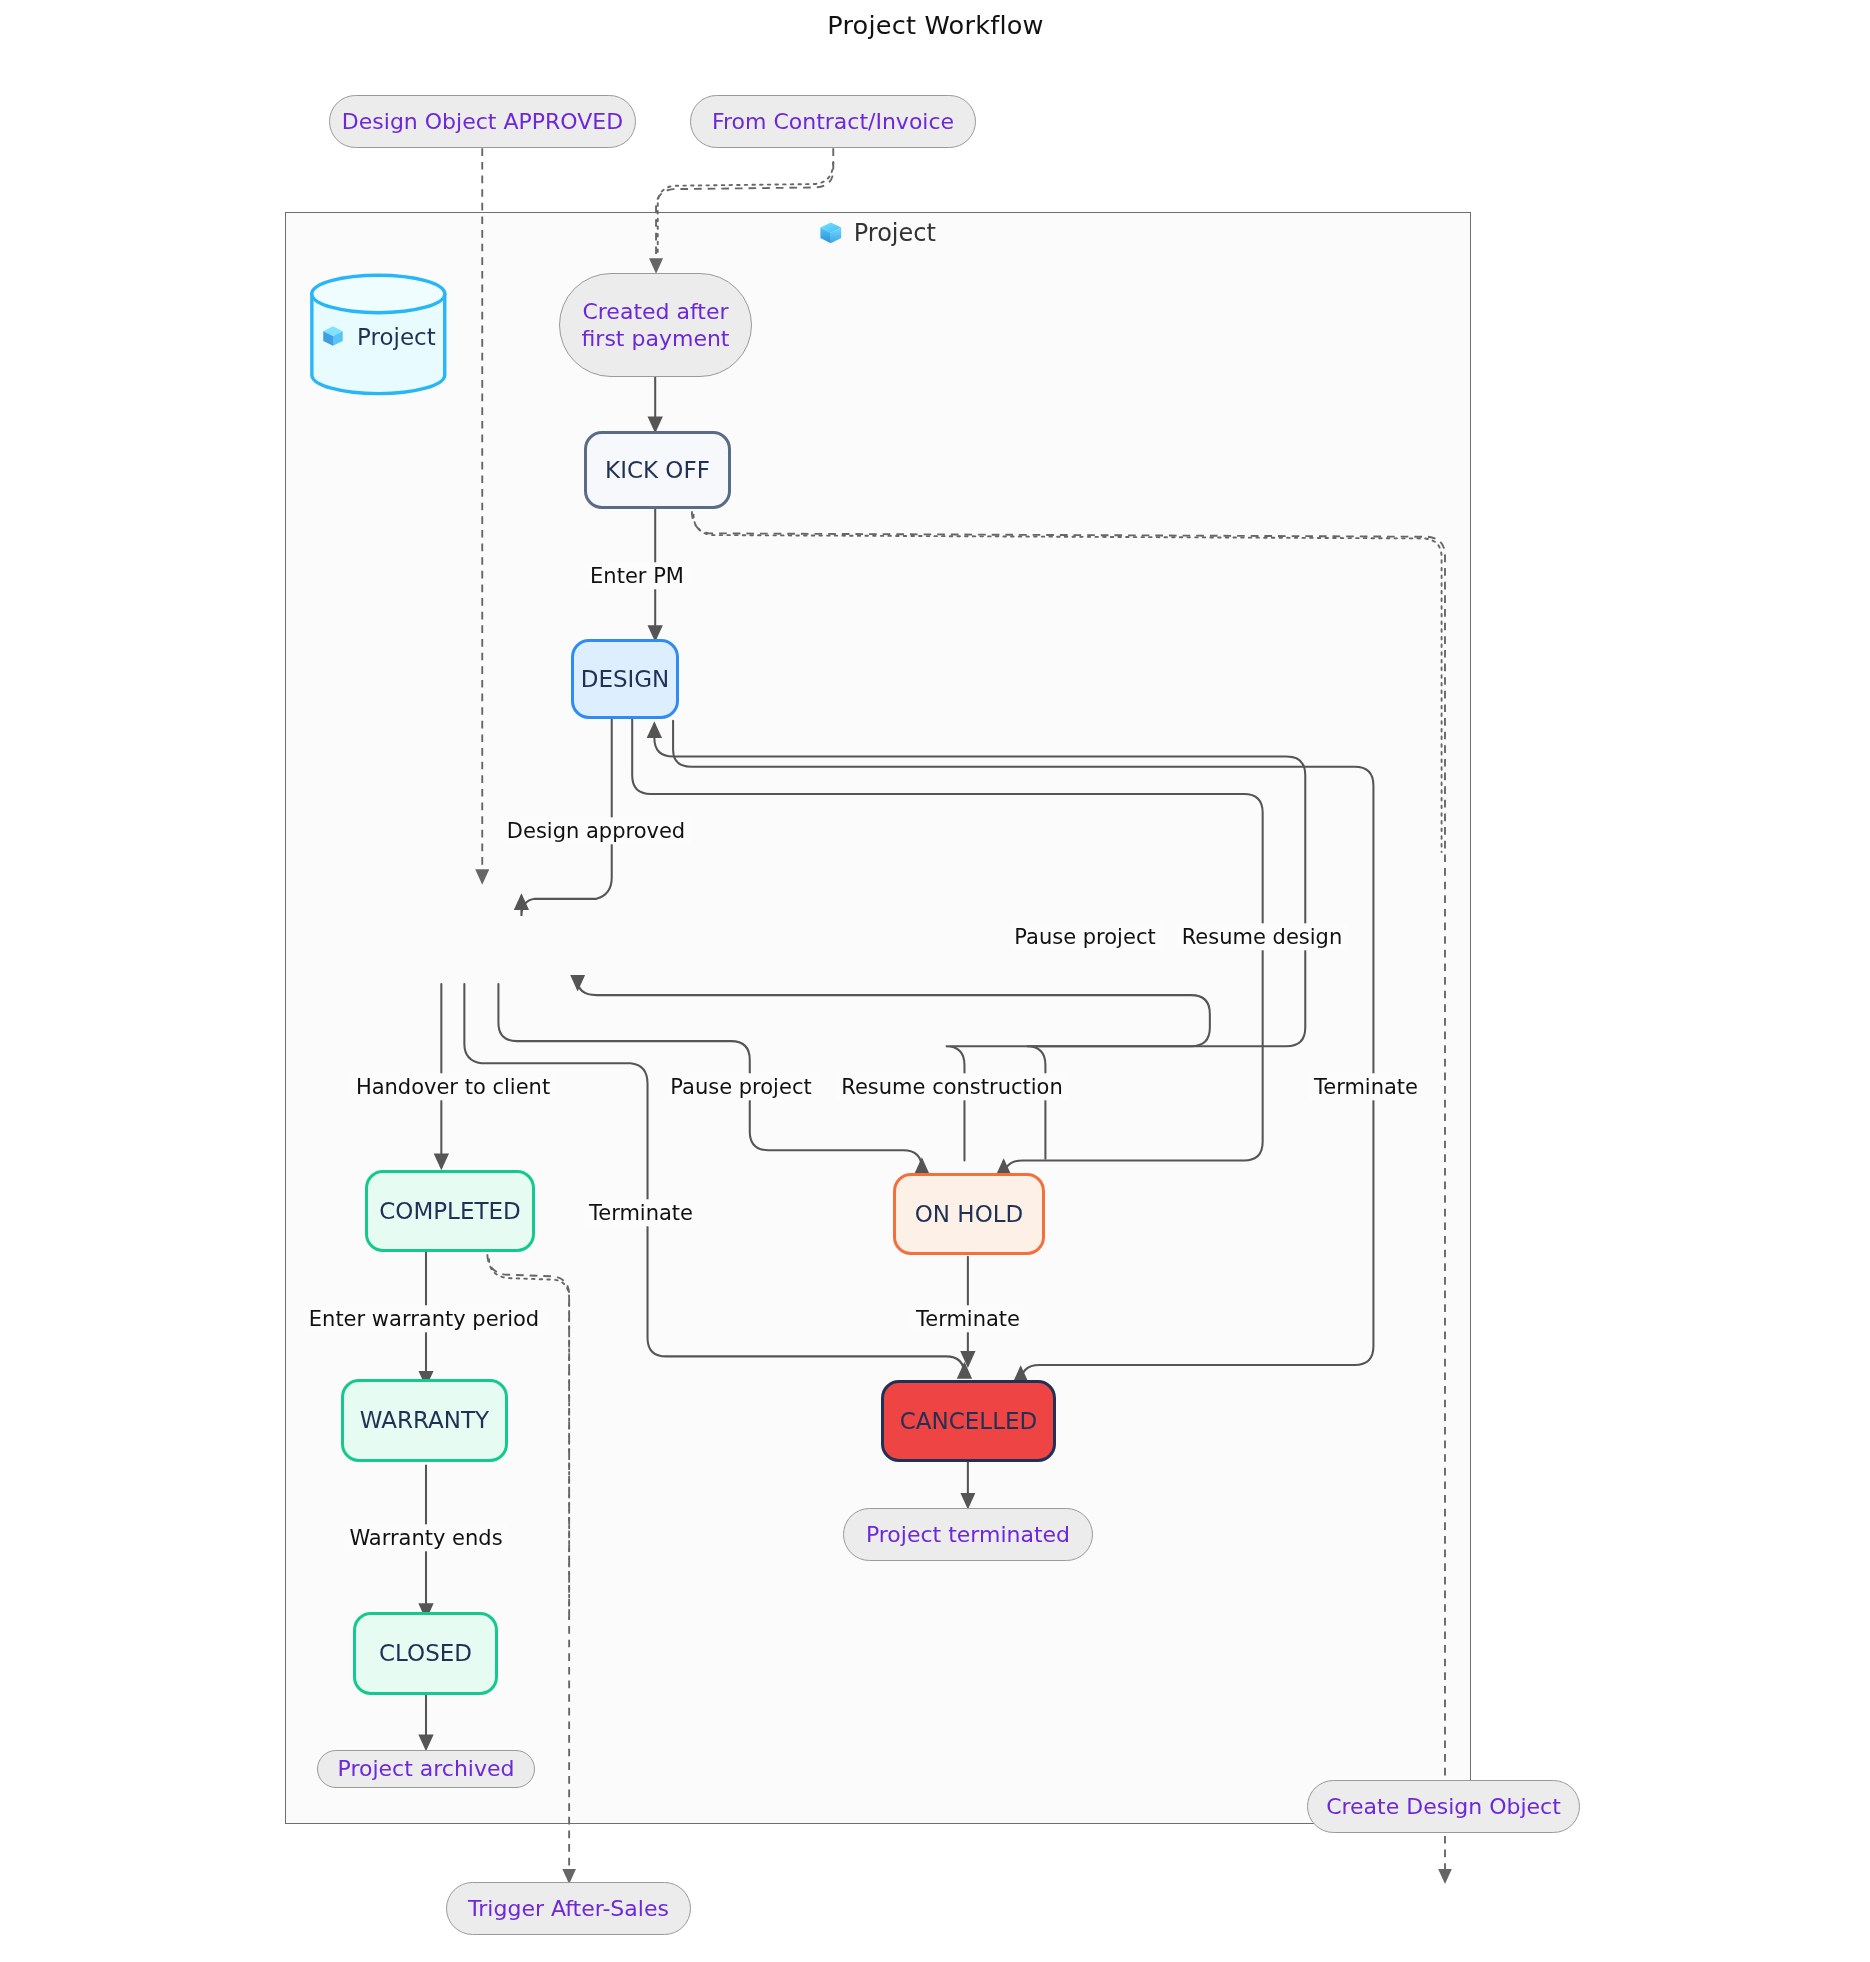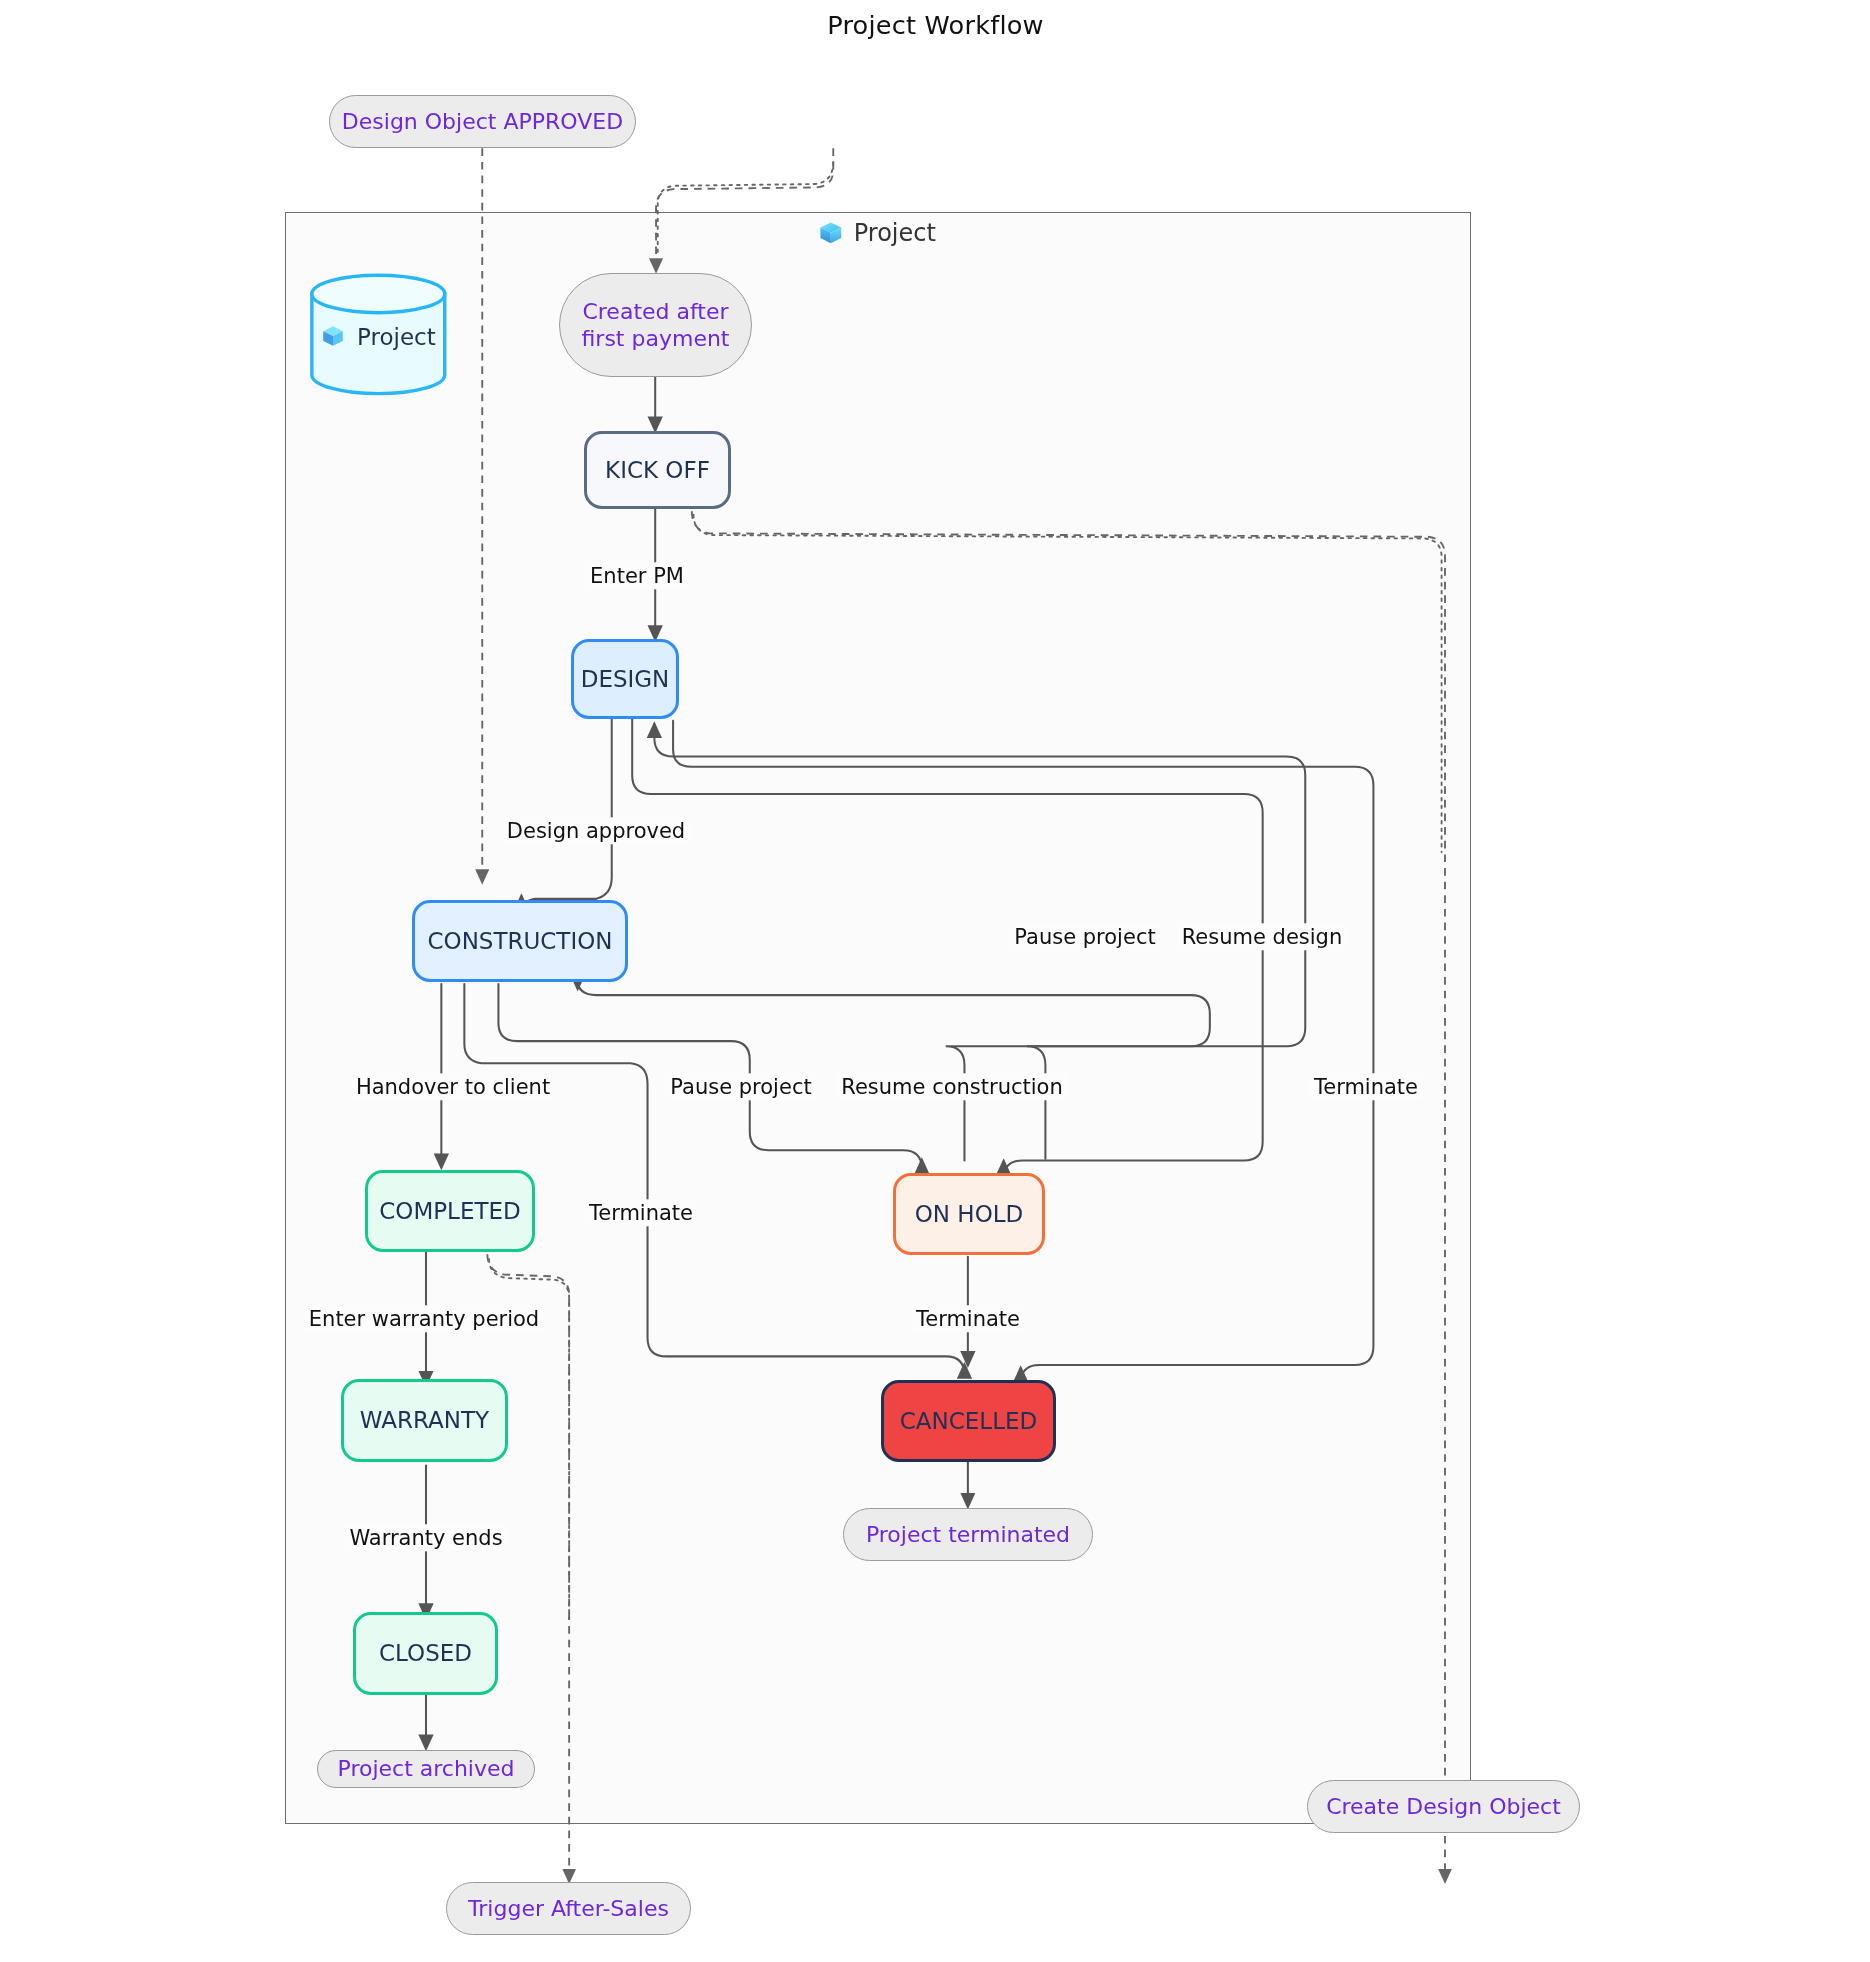--- a/index.html
+++ b/index.html
@@ -236,20 +236,23 @@
         </svg>
       </span>
       <span>Project</span>
     </span>
   </div>
 
   <div class="node pill" style="left:329px; top:95px; width:307px; height:53px;">
     <span>Design Object APPROVED</span>
   </div>
 
+  <div class="node pill" style="left:690px; top:95px; width:286px; height:53px;">
+    <span>From Contract/Invoice</span>
+  </div>
 
   <div class="node pill" style="left:446px; top:1882px; width:245px; height:53px;">
     <span>Trigger After-Sales</span>
   </div>
 
   <div class="node pill" style="left:1307px; top:1780px; width:273px; height:53px;text-align:right;">
     <span>Create Design Object</span>
   </div>
 
   <div class="node pill multiline" style="left:559px; top:273px; width:193px; height:104px; flex-direction:column;">
@@ -266,23 +269,20 @@
   </div>
 
   <div class="node state kickoff" style="left:584px; top:431px; width:147px; height:78px;">
     <span>KICK OFF</span>
   </div>
 
   <div class="node state design" style="left:571px; top:639px; width:108px; height:80px;">
     <span>DESIGN</span>
   </div>
 
-  <div class="node state construction" style="left:412px; top:900px; width:216px; height:82px;">
-    <span>CONSTRUCTION</span>
-  </div>
 
   <div class="node state completed" style="left:365px; top:1170px; width:170px; height:82px;">
     <span>COMPLETED</span>
   </div>
 
   <div class="node state warranty" style="left:341px; top:1379px; width:167px; height:83px;">
     <span>WARRANTY</span>
   </div>
 
   <div class="node state closed" style="left:353px; top:1612px; width:145px; height:83px;">

